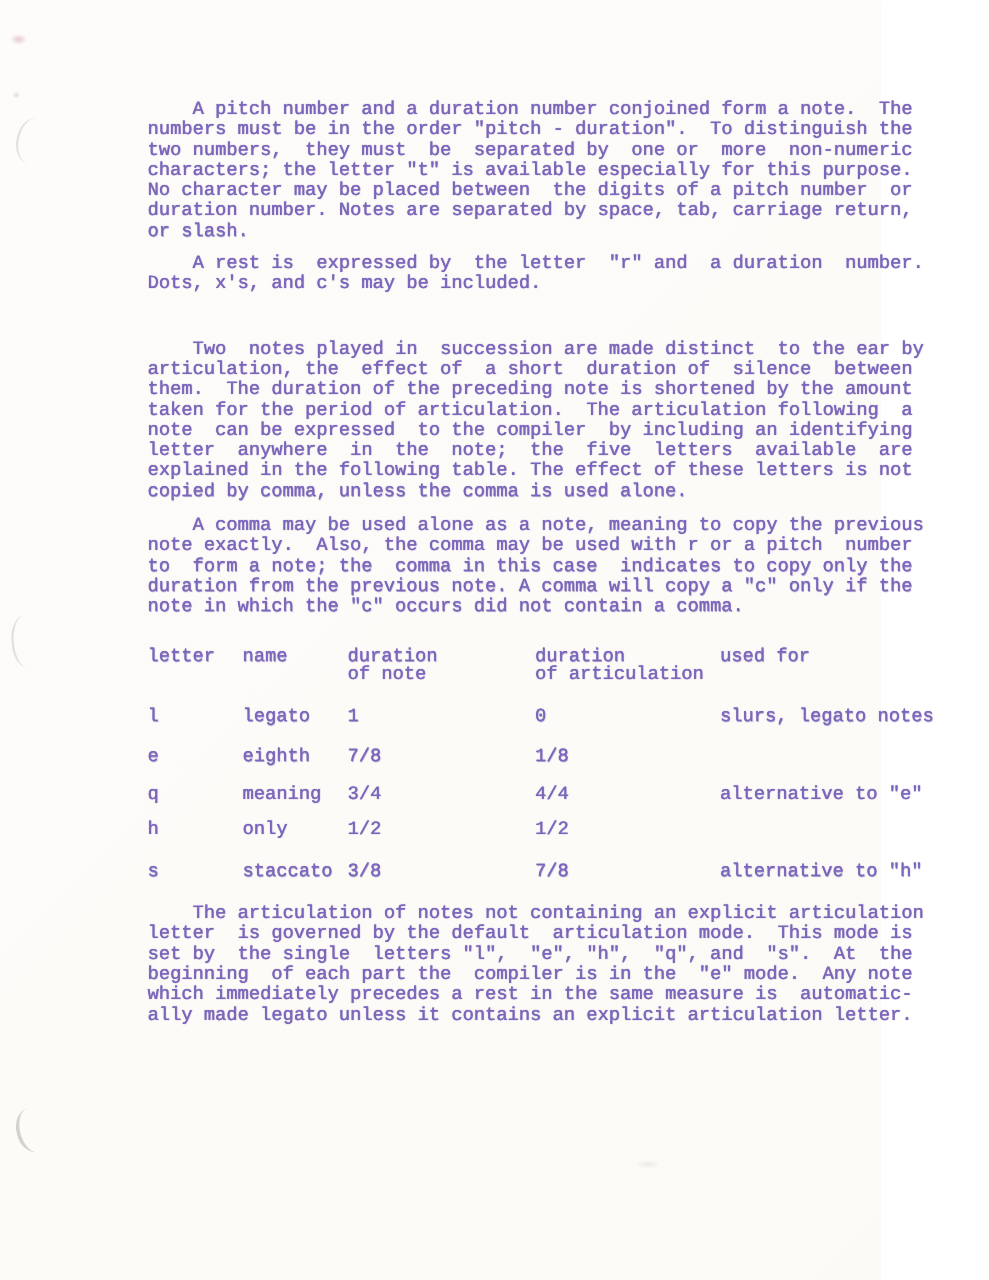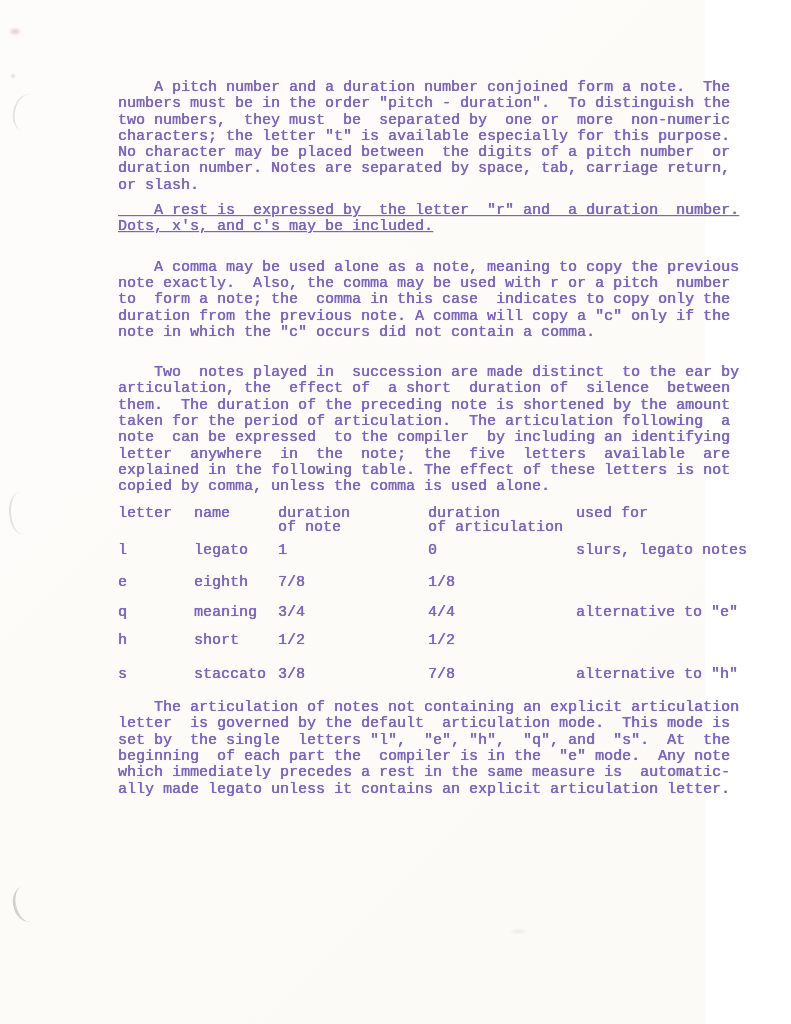--- a/index.html
+++ b/index.html
@@ -27,39 +27,39 @@
     font-size: 15px;
     line-height: 16.3px;
     text-shadow: 0 0 0.7px currentColor, 0.3px 0.3px 0.6px rgba(95, 75, 160, 0.55);
   }
   pre.para {
     margin: 0;
     font: inherit;
     white-space: pre;
   }
   .para.p1 { margin-bottom: 9px; }
-  .para.p2 { margin-bottom: 24px; text-decoration: underline; }
+  .para.p2 { margin-bottom: 36px; }
   .para.p3 { margin-bottom: 24px; }
   .para.p4 { margin-bottom: 11px; }
   .tbl { width: 648px; }
   .trow {
     display: flex;
     align-items: flex-start;
   }
   .trow .cell {
     white-space: pre;
     line-height: 14.5px;
     flex: 0 0 auto;
   }
   .c0 { width: 76px; }
   .c1 { width: 84px; }
   .c2 { width: 150px; }
   .c3 { width: 148px; }
   .c4 { width: 190px; flex: 1 1 auto; }
-  .thead   { margin-bottom: 8px; }
+  .thead   { margin-bottom: 19px; }
   .row-l   { margin-bottom: 18px; }
   .row-e   { margin-bottom: 15px; }
   .row-q   { margin-bottom: 14px; }
   .row-h   { margin-bottom: 19px; }
   .row-s   { margin-bottom: 18px; }
   
   .mark { position: absolute; pointer-events: none; }
   .mark-pink {
     left: 8px; top: 27px; width: 14px; height: 9px;
     background: radial-gradient(ellipse at center, rgba(214, 160, 168, 0.55), rgba(214, 160, 168, 0) 70%);
@@ -100,34 +100,34 @@
 numbers must be in the order "pitch - duration".  To distinguish the
 two numbers,  they must  be  separated by  one or  more  non-numeric
 characters; the letter "t" is available especially for this purpose.
 No character may be placed between  the digits of a pitch number  or
 duration number. Notes are separated by space, tab, carriage return,
 or slash.</pre>
 
     <pre class="para p2">    A rest is  expressed by  the letter  "r" and  a duration  number.
 Dots, x's, and c's may be included.</pre>
 
-    <pre class="para p3">    A comma may be used alone as a note, meaning to copy the previous
-note exactly.  Also, the comma may be used with r or a pitch  number
-to  form a note; the  comma in this case  indicates to copy only the
-duration from the previous note. A comma will copy a "c" only if the
-note in which the "c" occurs did not contain a comma.</pre>
-
     <pre class="para p4">    Two  notes played in  succession are made distinct  to the ear by
 articulation, the  effect of  a short  duration of  silence  between
 them.  The duration of the preceding note is shortened by the amount
 taken for the period of articulation.  The articulation following  a
 note  can be expressed  to the compiler  by including an identifying
 letter  anywhere  in  the  note;  the  five  letters  available  are
 explained in the following table. The effect of these letters is not
 copied by comma, unless the comma is used alone.</pre>
+
+    <pre class="para p3">    A comma may be used alone as a note, meaning to copy the previous
+note exactly.  Also, the comma may be used with r or a pitch  number
+to  form a note; the  comma in this case  indicates to copy only the
+duration from the previous note. A comma will copy a "c" only if the
+note in which the "c" occurs did not contain a comma.</pre>
 
     <div class="tbl">
       <div class="trow thead">
         <div class="cell c0">letter</div>
         <div class="cell c1">name</div>
         <div class="cell c2">duration
 of note</div>
         <div class="cell c3">duration
 of articulation</div>
         <div class="cell c4">used for</div>
@@ -151,21 +151,21 @@
       <div class="trow row-q">
         <div class="cell c0">q</div>
         <div class="cell c1">meaning</div>
         <div class="cell c2">3/4</div>
         <div class="cell c3">4/4</div>
         <div class="cell c4">alternative to "e"</div>
       </div>
 
       <div class="trow row-h">
         <div class="cell c0">h</div>
-        <div class="cell c1">short</div>
+        <div class="cell c1">only</div>
         <div class="cell c2">1/2</div>
         <div class="cell c3">1/2</div>
       </div>
 
       <div class="trow row-s">
         <div class="cell c0">s</div>
         <div class="cell c1">staccato</div>
         <div class="cell c2">3/8</div>
         <div class="cell c3">7/8</div>
         <div class="cell c4">alternative to "h"</div>

